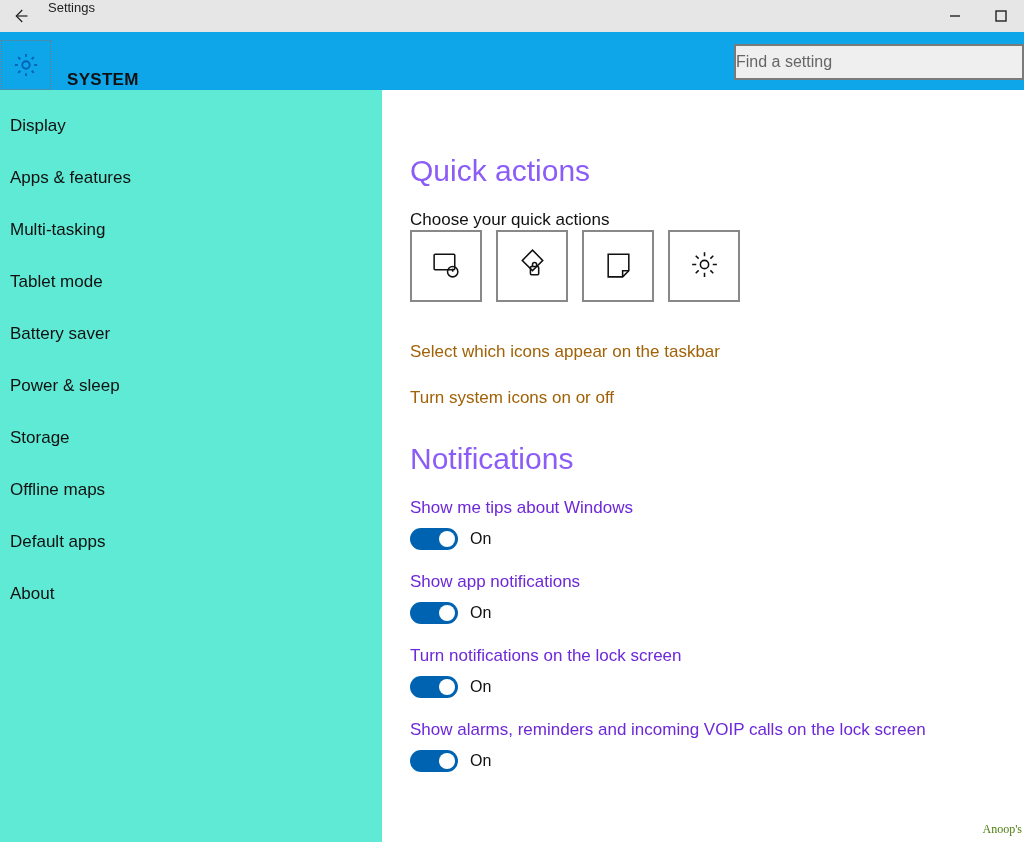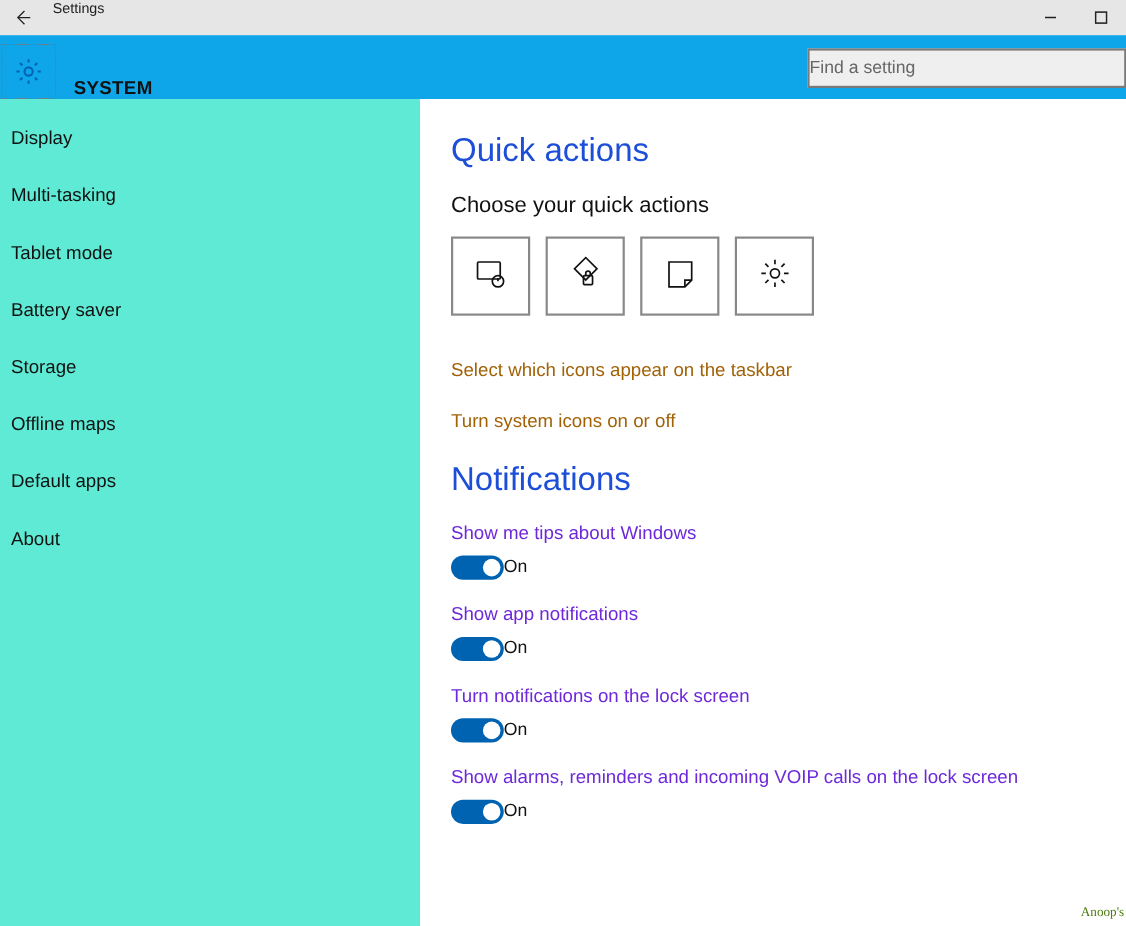--- a/index.html
+++ b/index.html
@@ -117,27 +117,28 @@
     }
     .content {
       flex: 1;
       background: #ffffff;
       padding: 30px 28px 0 28px;
       overflow: hidden;
     }
     .section-title {
       font-size: 30px;
       font-weight: 400;
-      color: #1d4ed8;
+      color: #8b5cf6;
       margin-bottom: 22px;
+      margin-top: 34px;
     }
     .sub-text {
-      font-size: 20px;
+      font-size: 17px;
       color: #111;
-      margin-bottom: 16px;
+      margin-bottom: 0;
     }
     .tiles {
       display: flex;
       gap: 14px;
       margin-bottom: 40px;
     }
     .tile {
       width: 72px;
       height: 72px;
       border: 2px solid #888;
@@ -160,21 +161,21 @@
       margin-bottom: 22px;
     }
     .toggle-label {
       font-size: 17px;
       color: #6d28d9;
       margin-bottom: 10px;
     }
     .toggle-row {
       display: flex;
       align-items: center;
-      gap: 0;
+      gap: 12px;
     }
     .toggle {
       width: 48px;
       height: 22px;
       background: #0063b1;
       border-radius: 11px;
       position: relative;
       cursor: pointer;
     }
     .toggle-knob {
@@ -236,27 +237,33 @@
     <input class="search-input" type="text" placeholder="Find a setting" style="">
   </div>
 </div>
 
 <div class="main">
   <div class="sidebar">
     <div class="side-item">
         <span>Display</span>
       </div>
     <div class="side-item">
+        <span>Apps &amp; features</span>
+      </div>
+    <div class="side-item">
         <span>Multi-tasking</span>
       </div>
     <div class="side-item">
         <span>Tablet mode</span>
       </div>
     <div class="side-item">
         <span>Battery saver</span>
+      </div>
+    <div class="side-item">
+        <span>Power &amp; sleep</span>
       </div>
     <div class="side-item">
         <span>Storage</span>
       </div>
     <div class="side-item">
         <span>Offline maps</span>
       </div>
     <div class="side-item">
         <span>Default apps</span>
       </div>

